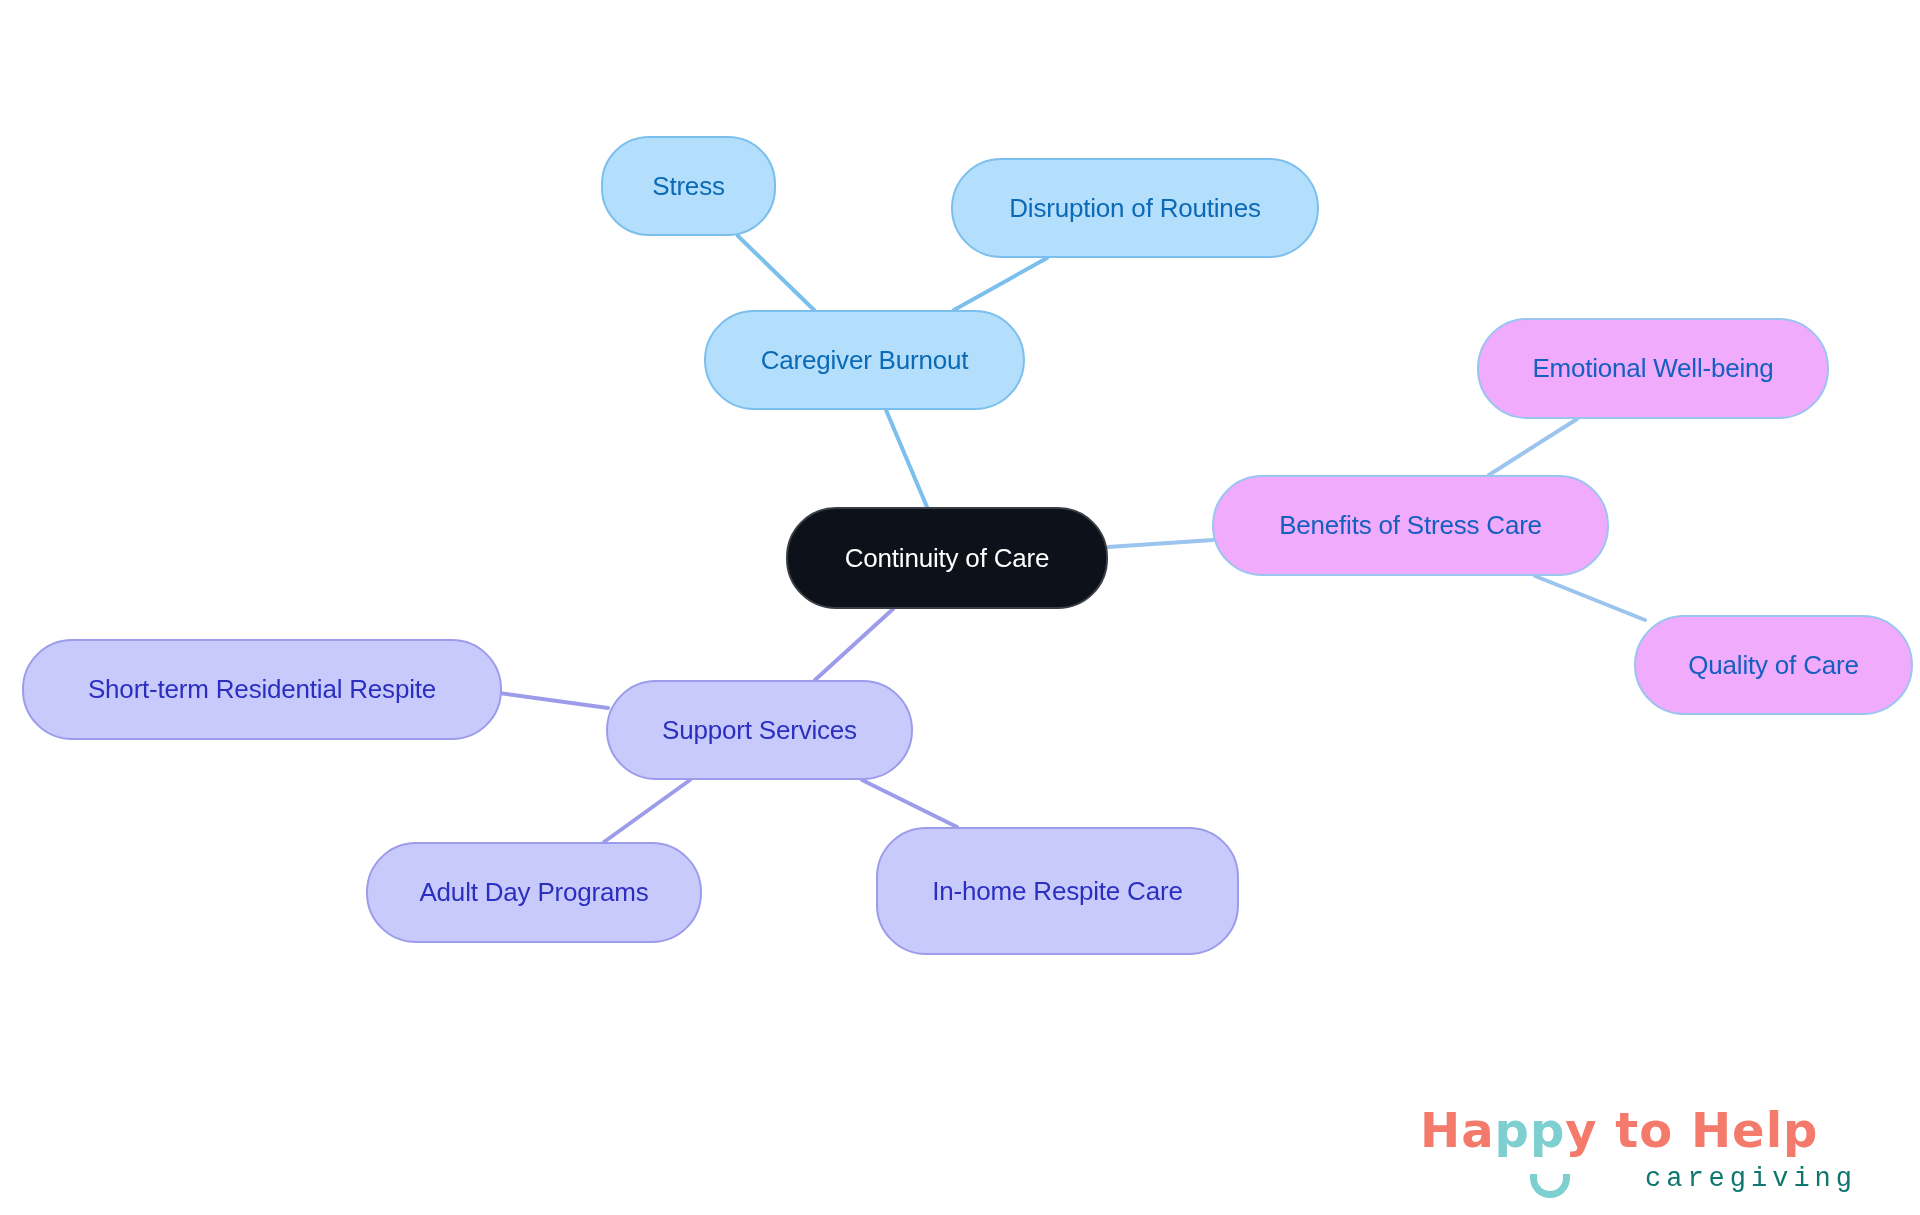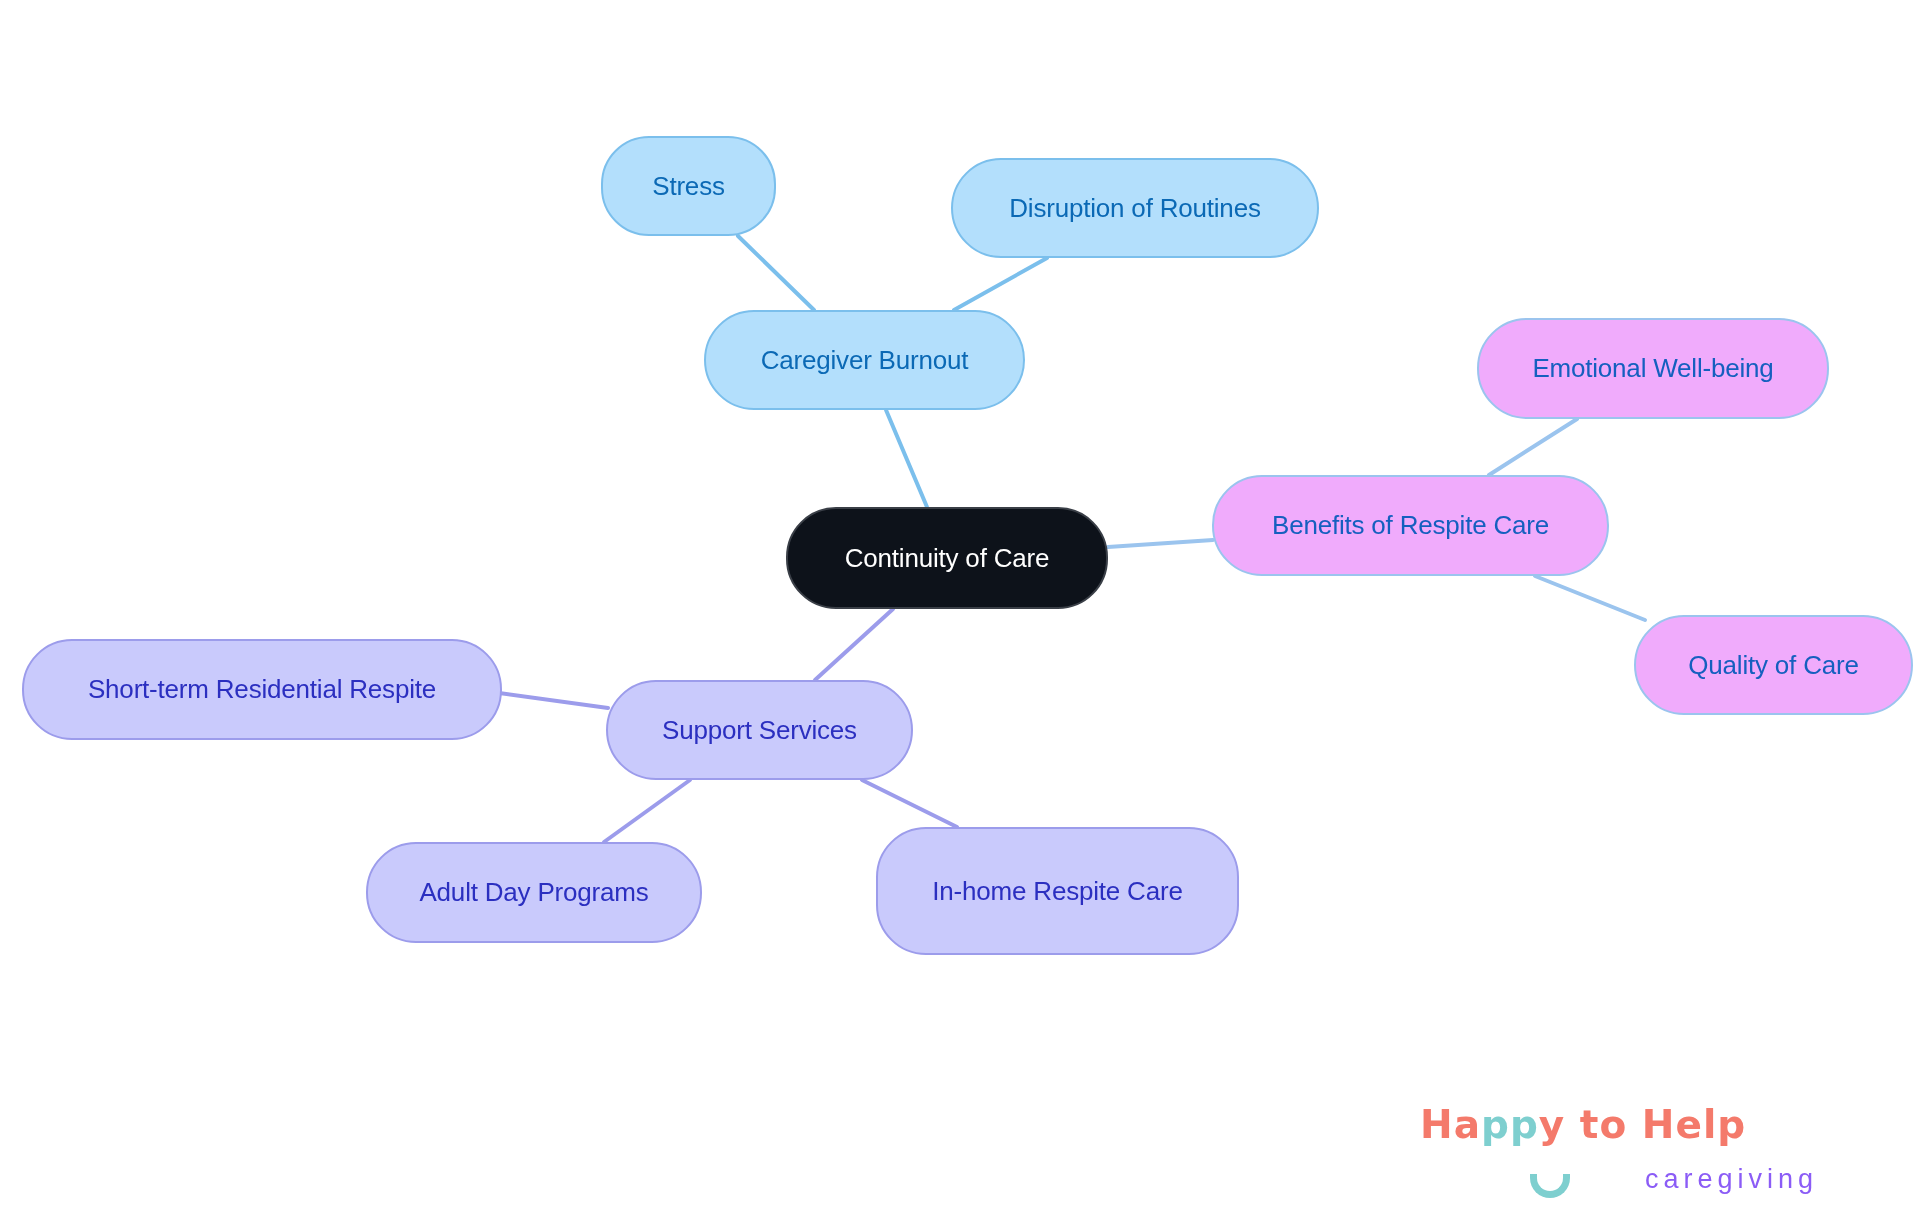--- a/index.html
+++ b/index.html
@@ -8,24 +8,24 @@
   #edges { position: absolute; left: 0; top: 0; width: 1920px; height: 1215px; }
   .node { position: absolute; box-sizing: border-box; display: flex; align-items: center;
           justify-content: center; border-radius: 50px; font-size: 26px; white-space: nowrap;
           border: 2px solid; letter-spacing: -0.2px; }
   .center { background: #0d121a; border-color: #3a3f47; color: #ffffff; }
   .b1 { background: #b3dffc; border-color: #7bbfec; color: #0b69b5; }
   .b2 { background: #f0abfc; border-color: #9bc4ee; color: #155fbf; }
   .b3 { background: #c9cafc; border-color: #9c9ceb; color: #2b2fc0; }
   .logo { position: absolute; left: 1420px; top: 1102px; width: 460px; height: 100px; }
   .logo-main { position: absolute; left: 0; top: 0; font-family: "DejaVu Sans", sans-serif;
-               font-weight: bold; font-size: 39px; letter-spacing: 1px; color: #f47a6b; white-space: nowrap; }
+               font-weight: bold; font-size: 48px; letter-spacing: 1px; color: #f47a6b; white-space: nowrap; }
   .logo-main .teal { color: #7ecfcf; }
-  .logo-sub { position: absolute; left: 225px; top: 62px; font-family: Liberation Sans, sans-serif;
-              font-size: 27px; letter-spacing: 5px; color: #8b5cf6; }
+  .logo-sub { position: absolute; left: 225px; top: 62px; font-family: Liberation Mono, monospace;
+              font-size: 27px; letter-spacing: 5px; color: #0f766e; }
   .smile { position: absolute; left: 110px; top: 72px; width: 40px; height: 24px;
            border: 7px solid #7ecfcf; border-top: none; border-radius: 0 0 30px 30px; box-sizing: border-box; }
 </style>
 </head>
 <body>
 
 <svg id="edges" viewBox="0 0 1920 1215">
   <g fill="none" stroke-width="4" stroke-linecap="round">
     <line x1="927" y1="507" x2="886" y2="410" stroke="#7bbfec"></line>
     <line x1="814" y1="310" x2="738" y2="236" stroke="#7bbfec"></line>
@@ -48,21 +48,21 @@
 </div>
 <div class="node b1" style="left:704px;top:310px;width:321px;height:100px;">
   <span>Caregiver Burnout</span>
 </div>
 
 <div class="node center" style="left:786px;top:507px;width:322px;height:102px;">
   <span>Continuity of Care</span>
 </div>
 
 <div class="node b2" style="left:1212px;top:475px;width:397px;height:101px;">
-  <span>Benefits of Respite Care</span>
+  <span>Benefits of Stress Care</span>
 </div>
 <div class="node b2" style="left:1477px;top:318px;width:352px;height:101px;">
   <span>Emotional Well-being</span>
 </div>
 <div class="node b2" style="left:1634px;top:615px;width:279px;height:100px;">
   <span>Quality of Care</span>
 </div>
 
 <div class="node b3" style="left:606px;top:680px;width:307px;height:100px;">
   <span>Support Services</span>

